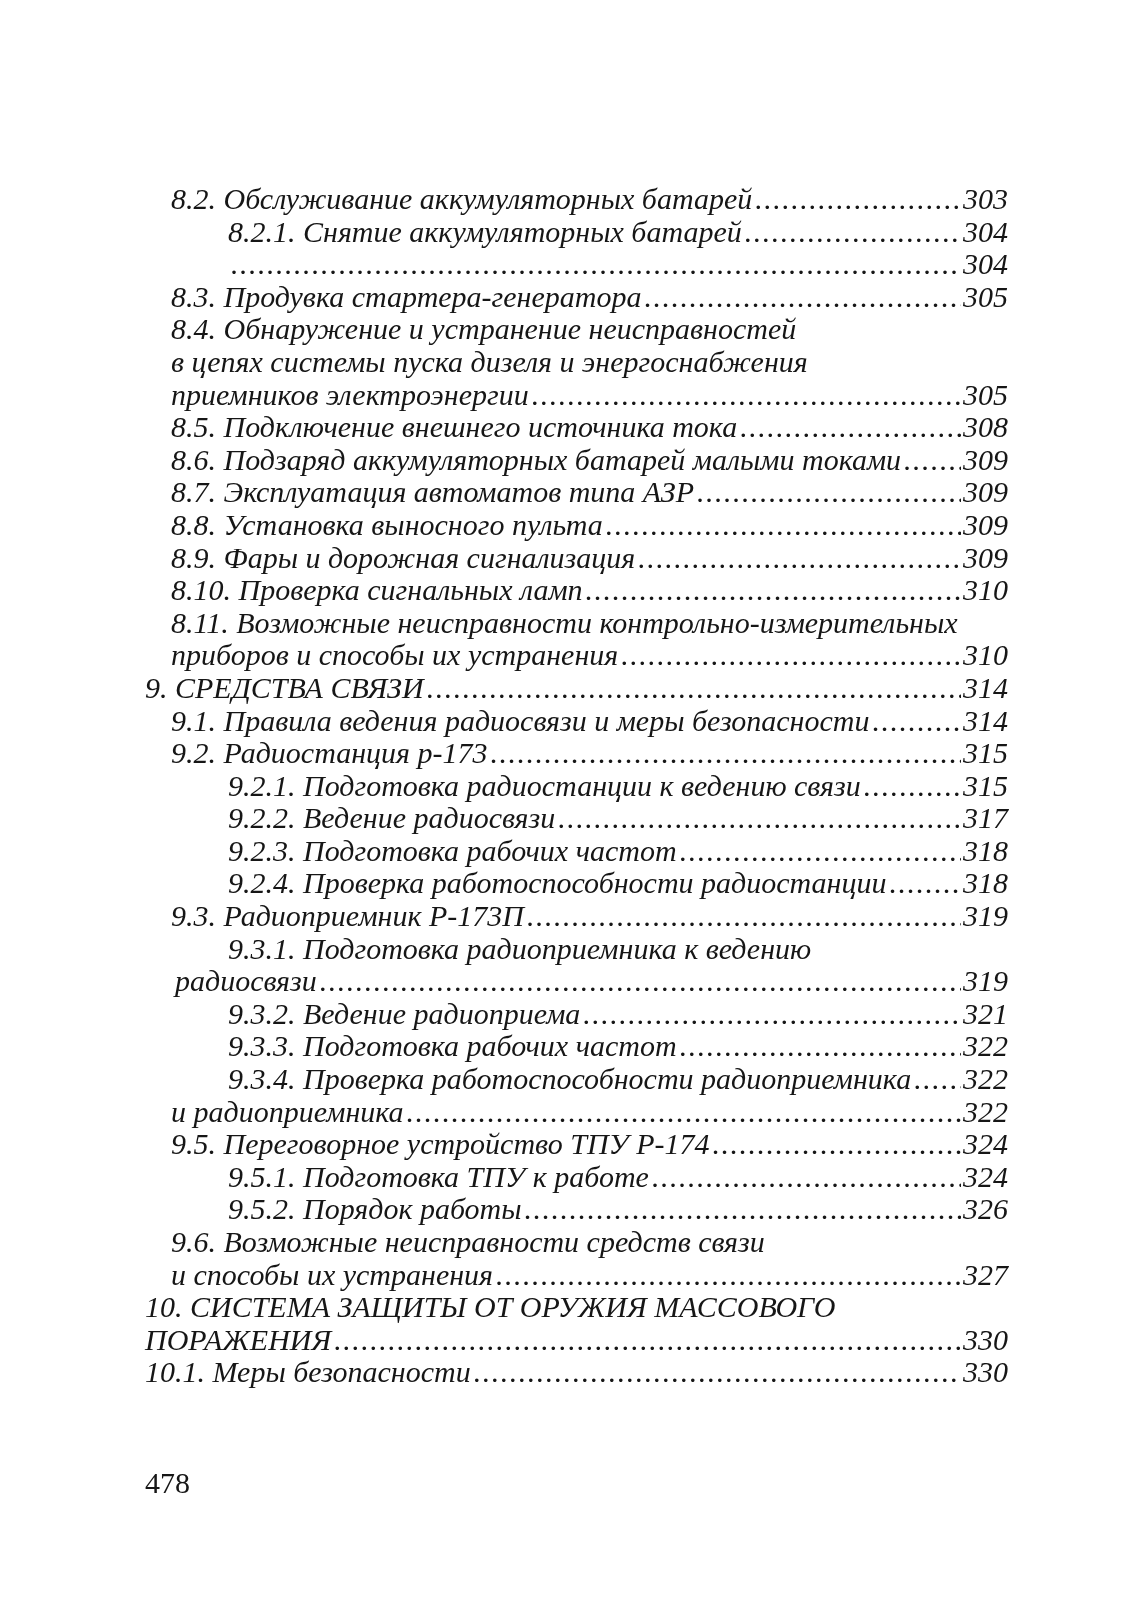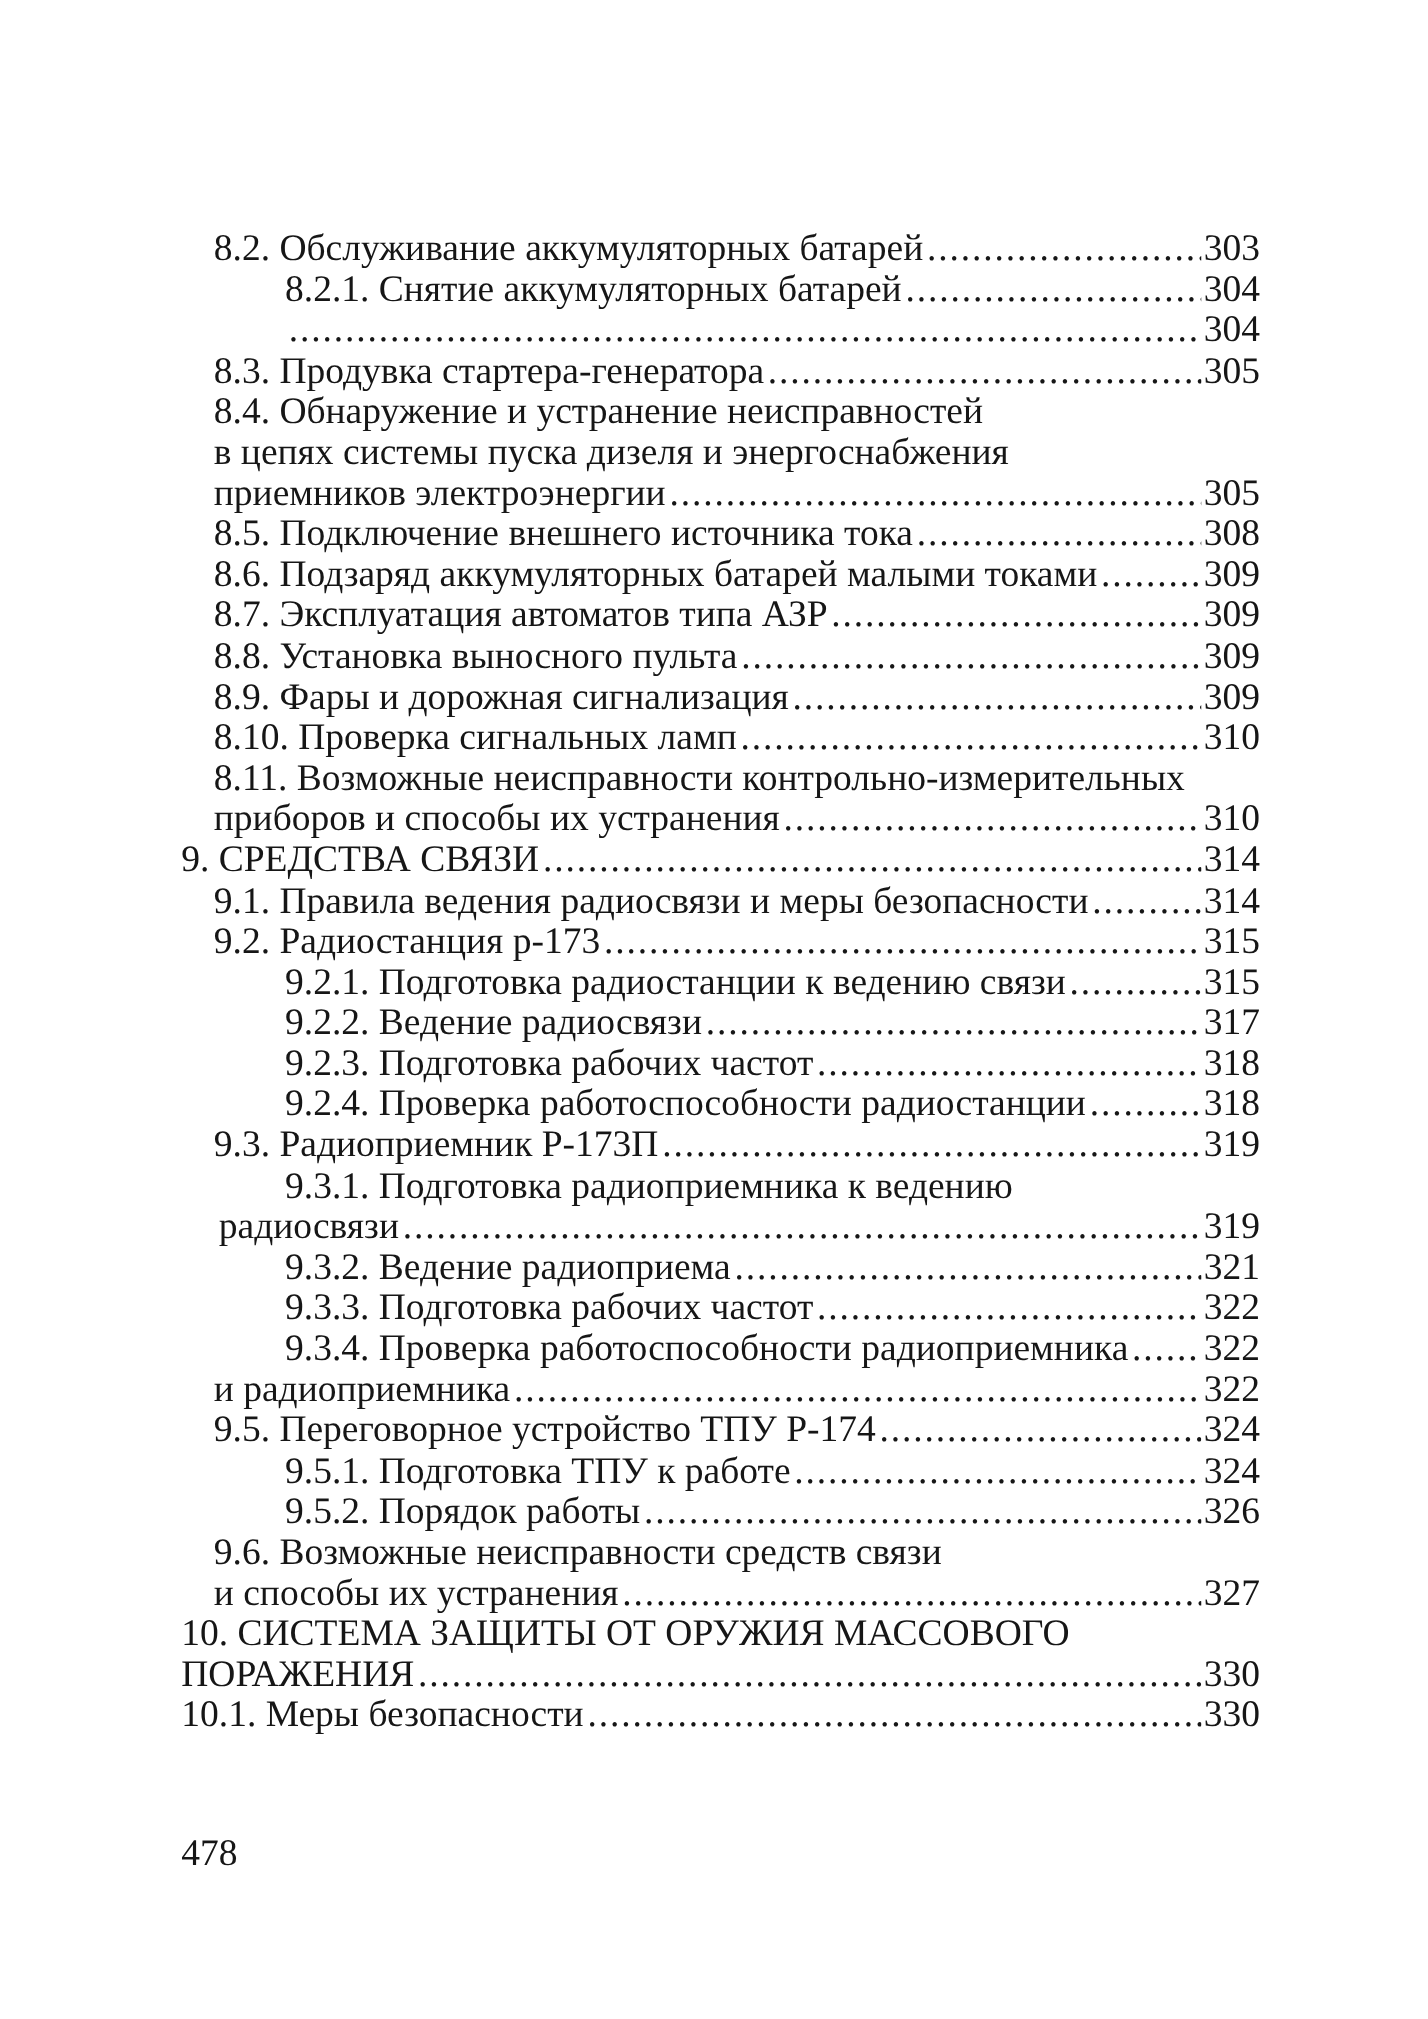--- a/index.html
+++ b/index.html
@@ -16,20 +16,21 @@
     position: absolute;
     left: 145px;
     top: 183px;
     width: 863px;
     font-size: 30px;
   }
   .toc-row {
     display: flex;
     align-items: flex-start;
     line-height: 32.6px;
+    font-style: italic;
   }
   .toc-text {
     flex: 0 0 auto;
     white-space: nowrap;
   }
   .leader {
     flex: 1 1 auto;
     overflow: hidden;
     white-space: nowrap;
     letter-spacing: 1.5px;

